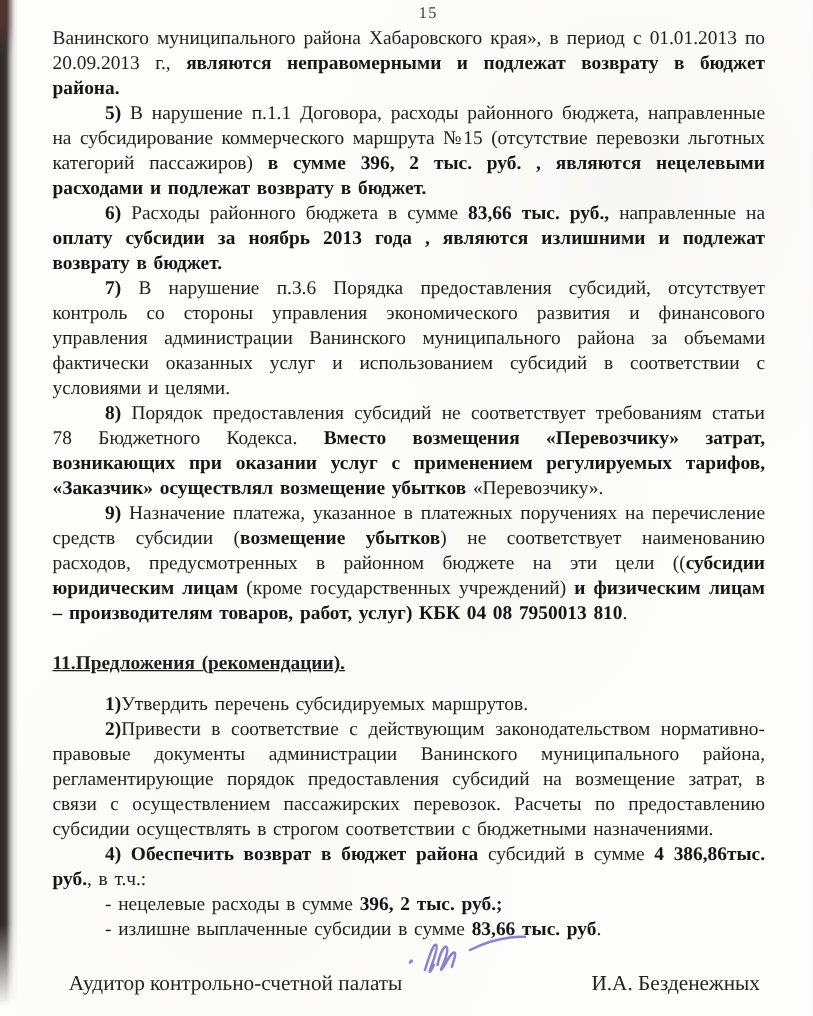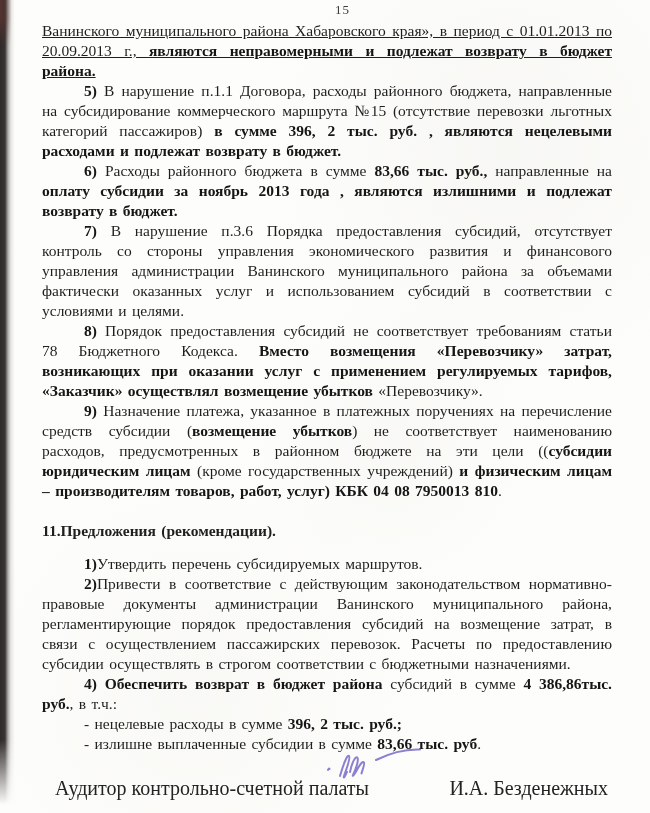--- a/index.html
+++ b/index.html
@@ -37,28 +37,28 @@
   .pagenum {
     position: absolute; top: 2px; left: 335px;
     font-size: 13px; color: #3c3c3c; letter-spacing: 1px;
   }
   .content {
     position: absolute; left: 42px; top: 21px; width: 570px;
     font-size: 15.5px; line-height: 20px; color: #1f1f1f;
     text-align: justify; word-spacing: 1.5px;
   }
   .para { margin: 0; text-indent: 42px; }
-  .para.noindent { text-indent: 0; text-decoration: underline; }
-  .heading { margin: 20px 0 13px 0; text-indent: 0; font-weight: bold; }
+  .para.noindent { text-indent: 0; }
+  .heading { margin: 20px 0 13px 0; text-indent: 0; font-weight: bold; text-decoration: underline; }
   .subitem { margin: 0; padding-left: 42px; text-align: left; }
   b { font-weight: bold; color: #161616; }
   .footer-row {
     position: absolute; left: 55px; right: 42px; top: 777px;
     display: flex; justify-content: space-between;
-    font-size: 20px; color: #232323;
+    font-size: 17px; color: #232323;
   }
   .sig-svg { position: absolute; left: 318px; top: 740px; }
 </style>
 </head>
 <body>
 
 <div class="page">
 
   <div class="scan-edge"></div>
   <div class="scan-edge-top"></div>

